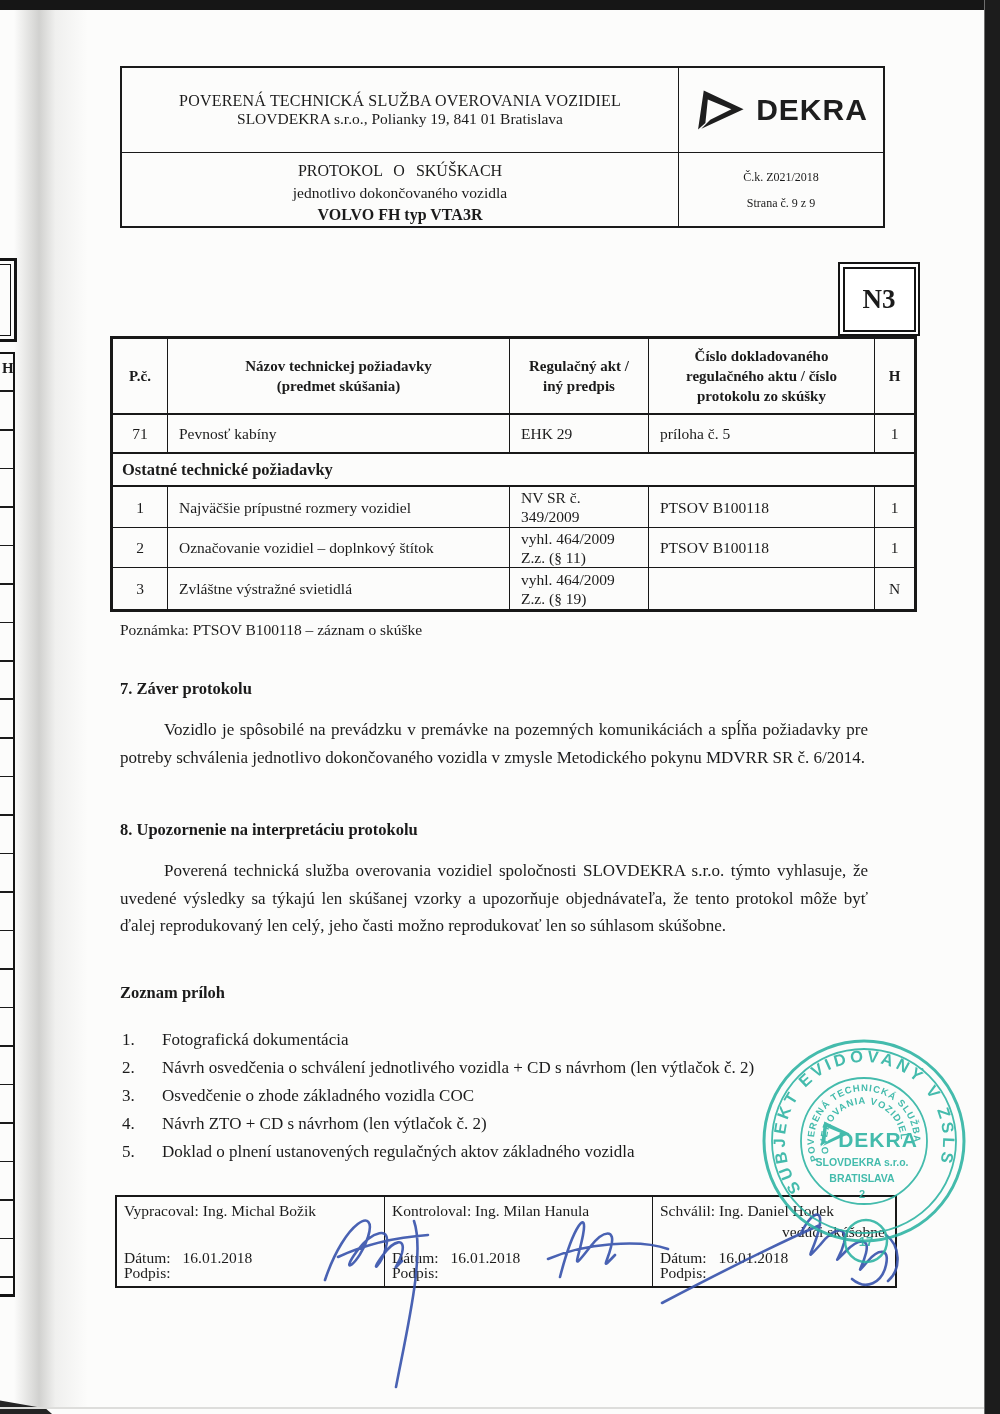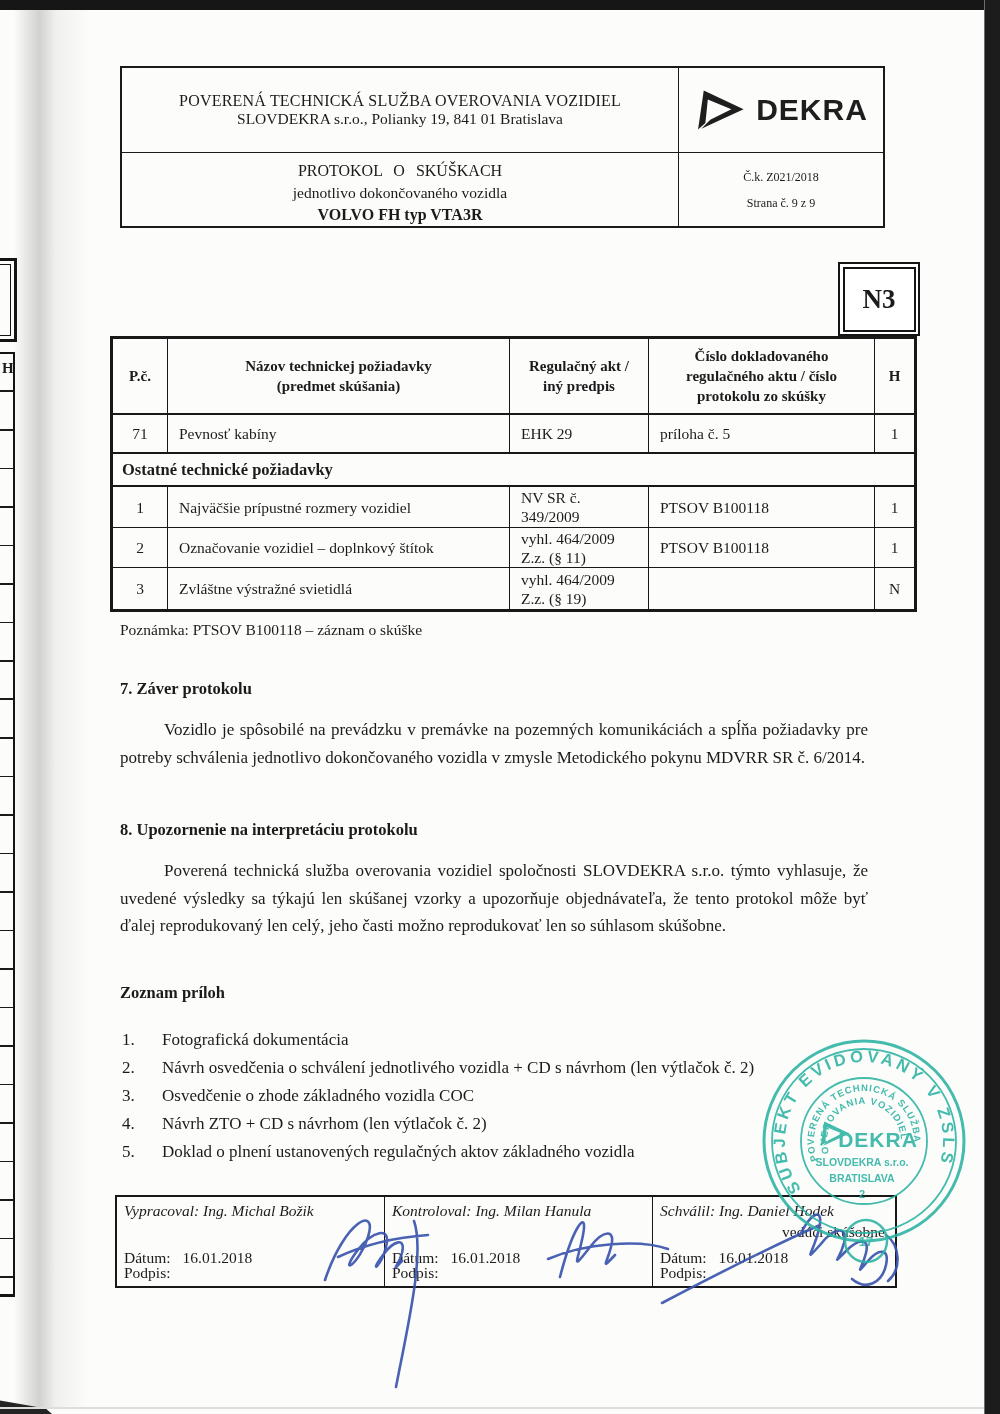--- a/index.html
+++ b/index.html
@@ -71,21 +71,21 @@
   .att-t{left:120px;top:983px;}
   .att-list{left:122px;top:1026px;width:830px;font-size:17px;line-height:28px;}
   .att-item{display:flex;}
   .att-num{width:40px;flex:0 0 40px;}
 
   
   .sigt{left:115px;top:1195px;width:782px;height:93px;border:2px solid #181818;display:grid;
        grid-template-columns:268px 268px 1fr;background:rgba(255,255,255,0);}
   .sigc{border-right:1.5px solid #181818;position:relative;font-size:15.5px;}
   .sigc.noR{border-right:none;}
-  .sigrole{position:absolute;left:7px;top:5px;right:21px;font-style:italic;}
+  .sigrole{position:absolute;left:7px;top:5px;right:21px;}
   .sigrole2{position:absolute;right:10px;top:26px;}
   .sigdate{position:absolute;left:7px;bottom:19px;}
   .sigdate .v{margin-left:12px;}
   .sigpodpis{position:absolute;left:7px;bottom:4px;}
 
   .sig-svg{left:0;top:1185px;width:1000px;height:229px;pointer-events:none;}
   .sig-path{fill:none;stroke:#3a55ad;stroke-width:2.6;stroke-linecap:round;stroke-linejoin:round;opacity:.92;}
 
   .stamp-svg{left:758px;top:1035px;width:212px;height:232px;opacity:.88;}
   .stamp-svg *{font-family:"Liberation Sans","DejaVu Sans",sans-serif;}

